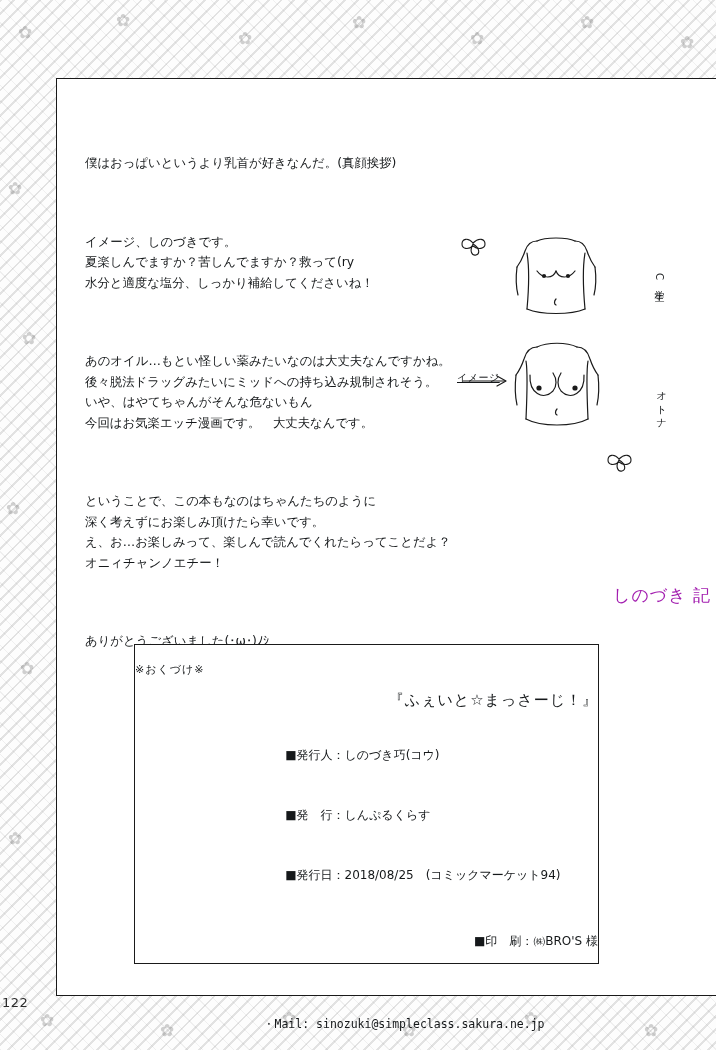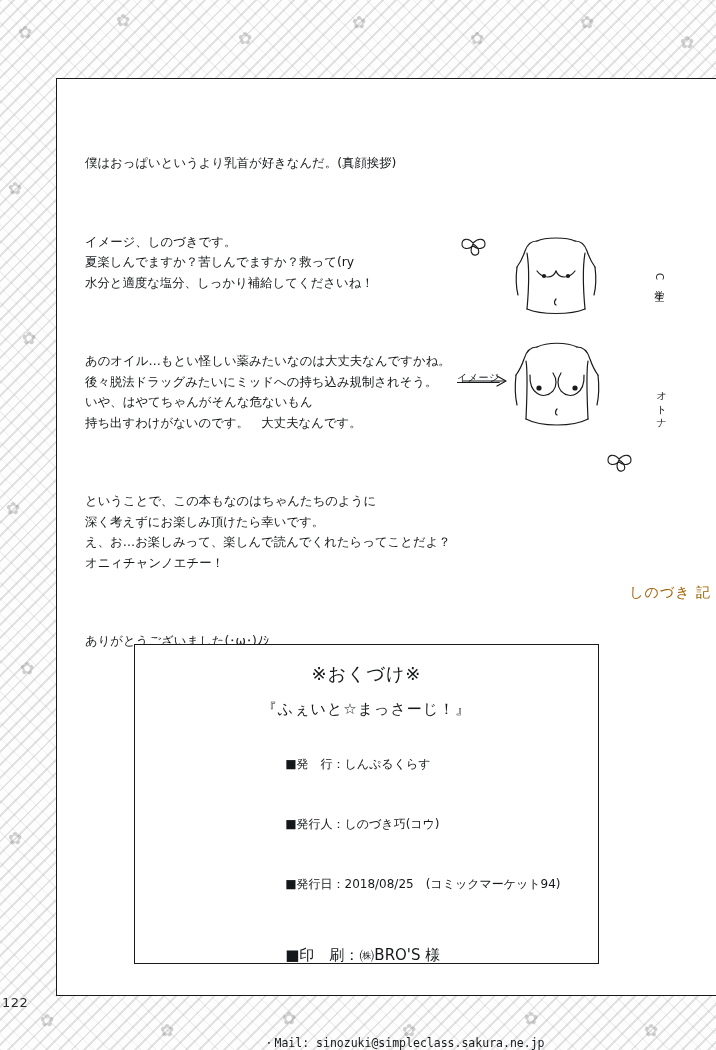--- a/index.html
+++ b/index.html
@@ -58,22 +58,22 @@
     color: #15181a;
     white-space: pre-wrap;
   }
   #afterword .para { margin-bottom: 17px; }
   #afterword .para:last-child { margin-bottom: 0; }
 
   #signature {
     position: absolute;
     right: 36px;
     top: 505px;
-    font-size: 14px;
-    color: #a16207;
+    font-size: 17px;
+    color: #a21caf;
     letter-spacing: 1px;
   }
 
   
   #doodle {
     position: absolute;
     left: 400px;
     top: 150px;
     width: 215px;
     height: 250px;
@@ -95,47 +95,48 @@
     position: absolute;
     left: 77px;
     top: 565px;
     width: 465px;
     height: 320px;
     border: 1px solid #1a1a1a;
     box-sizing: border-box;
     background: #fff;
   }
   #colophon .head {
-    text-align: center;
-    font-size: 18px;
+    text-align: left;
+    font-size: 11px;
     margin-top: 17px;
     letter-spacing: 1px;
     color: #15181a;
   }
   #colophon .title {
-    text-align: center;
+    text-align: right;
     font-size: 15px;
     margin-top: 14px;
     letter-spacing: 1px;
     color: #15181a;
   }
   #colophon .fields {
     margin-top: 15px;
     padding-left: 112px;
     font-size: 12px;
     line-height: 20px;
     color: #15181a;
   }
   #colophon .fields .row { white-space: pre; }
   #colophon .printer {
     margin-top: 14px;
     padding-left: 112px;
-    font-size: 15px;
+    font-size: 12px;
     color: #15181a;
     white-space: pre;
+    text-align: right;
   }
   #colophon .contacts {
     margin-top: 17px;
     padding-left: 128px;
     font-size: 11.5px;
     line-height: 17.5px;
     color: #15181a;
     font-family: "DejaVu Sans Mono", monospace;
     white-space: pre;
   }
@@ -183,21 +184,21 @@
   <div id="card">
 
     <div id="afterword">
       <div class="para">僕はおっぱいというより乳首が好きなんだ。(真顔挨拶)</div>
       <div class="para">イメージ、しのづきです。
 夏楽しんでますか？苦しんでますか？救って(ry
 水分と適度な塩分、しっかり補給してくださいね！</div>
       <div class="para">あのオイル…もとい怪しい薬みたいなのは大丈夫なんですかね。
 後々脱法ドラッグみたいにミッドへの持ち込み規制されそう。
 いや、はやてちゃんがそんな危ないもん
-持ち出すわけがないのです。　大丈夫なんです。</div>
+今回はお気楽エッチ漫画です。　大丈夫なんです。</div>
       <div class="para">ということで、この本もなのはちゃんたちのように
 深く考えずにお楽しみ頂けたら幸いです。
 え、お…お楽しみって、楽しんで読んでくれたらってことだよ？
 オニィチャンノエチー！</div>
       <div class="para">ありがとうございました(･ω･)ﾉｼ</div>
     </div>
 
     <div id="signature">しのづき 記</div>
 
     <div id="doodle">
@@ -259,24 +260,24 @@
       <div class="doodle-label" id="label-gakusei">C学生</div>
       <div class="doodle-label" id="label-otona">オトナ</div>
     </div>
 
     <div id="colophon">
       <div class="head">※おくづけ※</div>
       <div class="title">『ふぇいと☆まっさーじ！』</div>
 
       <div class="fields">
         <div class="row">
-          <span>■</span><span>発　行</span>：<span>しんぷるくらす</span>
+          <span>■</span><span>発行人</span>：<span>しのづき巧(コウ)</span>
         </div>
         <div class="row">
-          <span>■</span><span>発行人</span>：<span>しのづき巧(コウ)</span>
+          <span>■</span><span>発　行</span>：<span>しんぷるくらす</span>
         </div>
         <div class="row">
           <span>■</span><span>発行日</span>：<span>2018/08/25　(コミックマーケット94)</span>
         </div>
       </div>
 
       <div class="printer">
         <span>■</span><span>印　刷</span>：<span>㈱BRO'S 様</span>
       </div>
 

